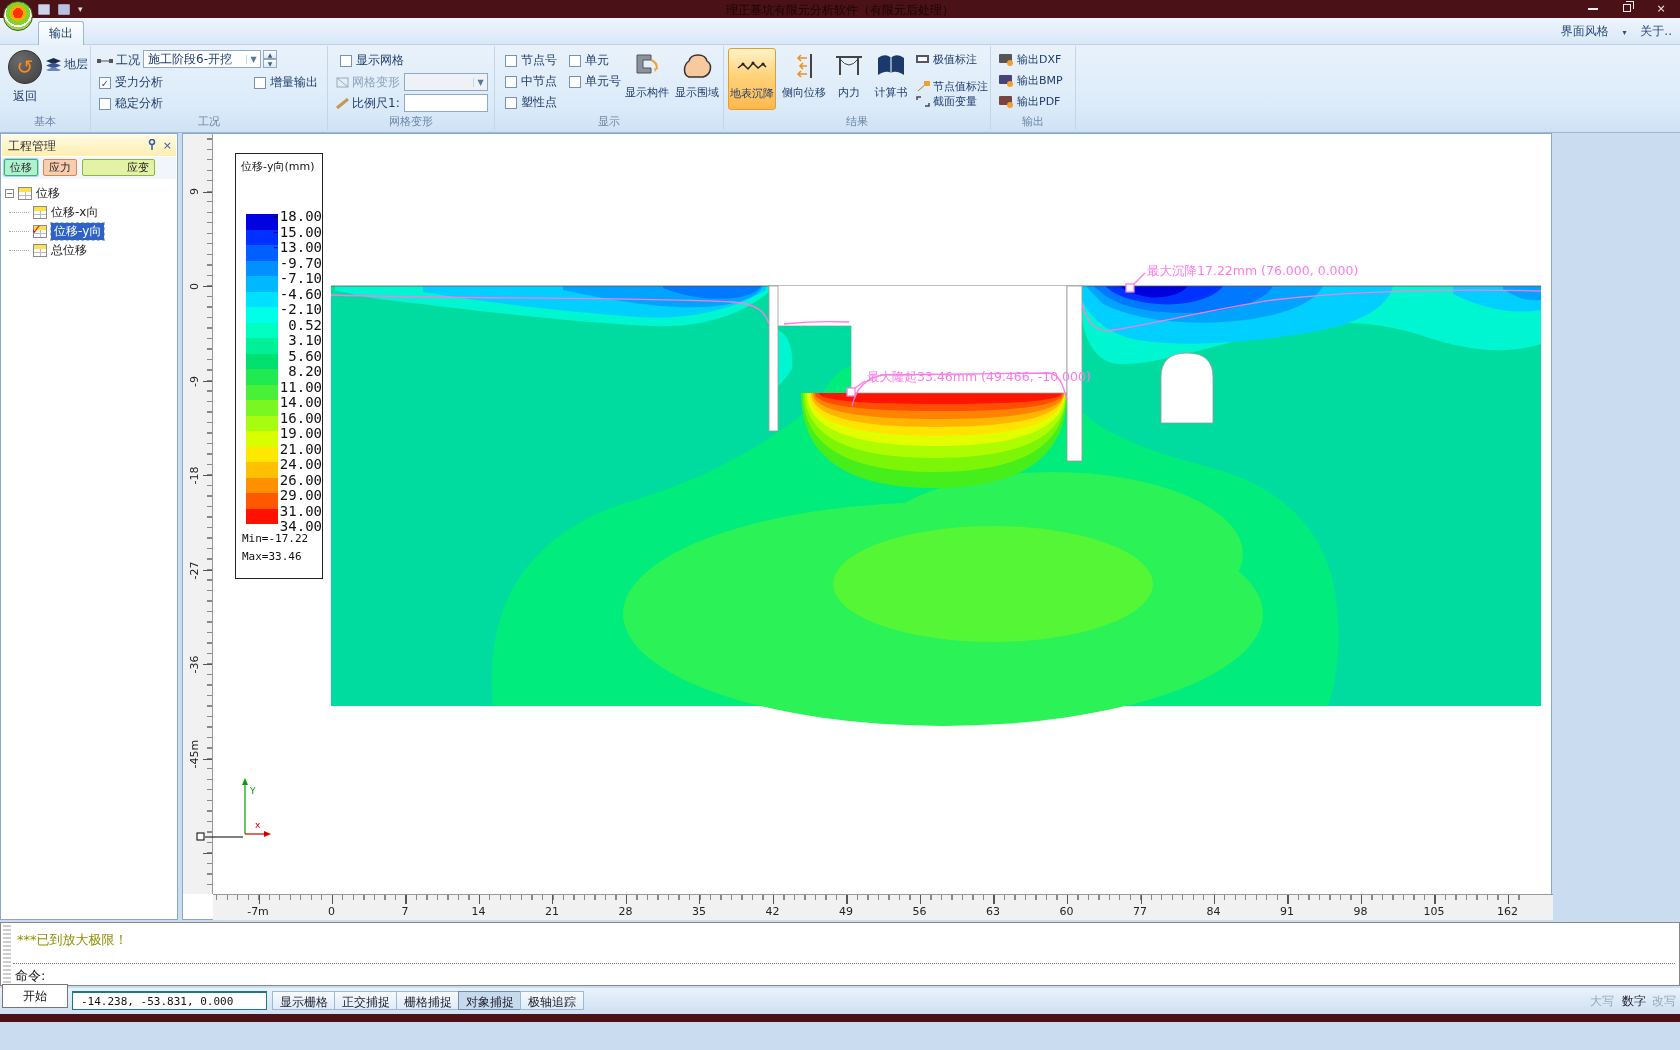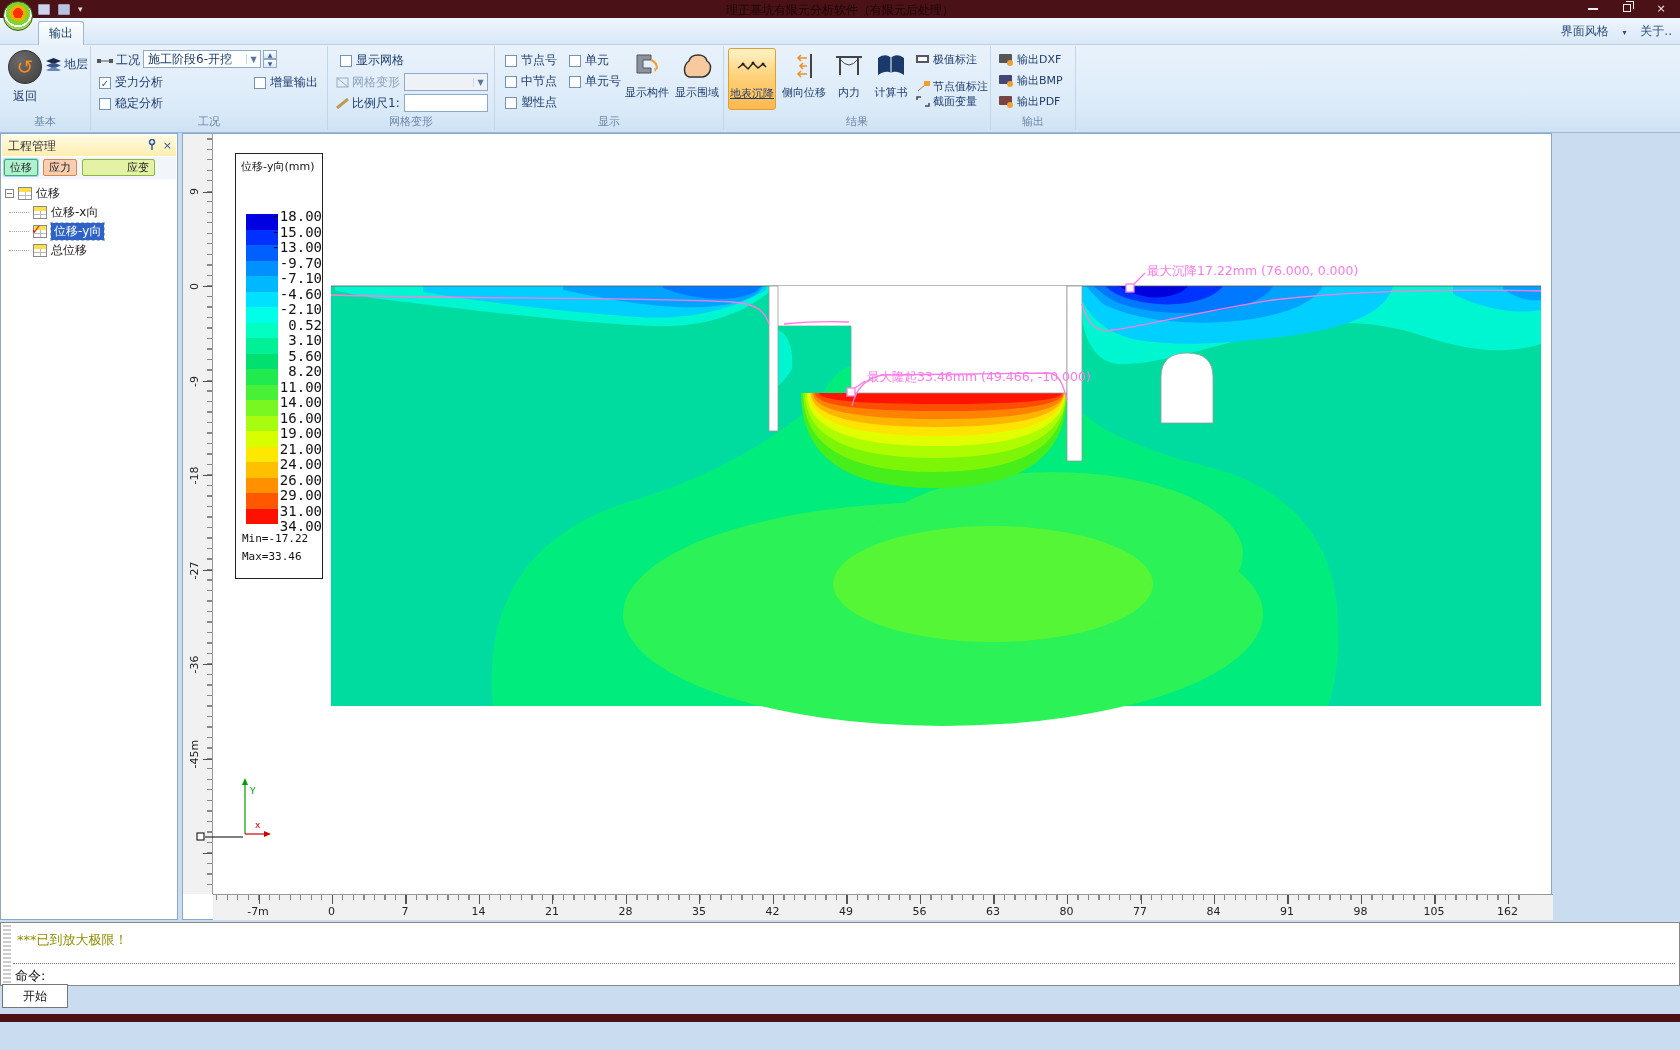--- a/index.html
+++ b/index.html
@@ -37,21 +37,21 @@
   .cb .box { width:12px; height:12px; background:#fff; border:1px solid #7593b5; font-size:10px; line-height:11px; text-align:center; color:#2f5a8f; }
   .combo { position:absolute; height:18px; background:#fff; border:1px solid #8fa9c6; display:flex; align-items:center; }
   .combo .cval { flex:1; padding-left:4px; font-size:12px; white-space:nowrap; overflow:hidden;}
   .combo .carr { width:14px; text-align:center; font-size:8px; color:#5a7698; border-left:1px solid #c8d6e6;}
   .combo.dis { background:#eef2f7; }
   .spin { position:absolute; width:14px; height:18px; display:flex; flex-direction:column; }
   .spin b { flex:1; border:1px solid #8fa9c6; background:linear-gradient(#fdfefe,#dce8f4); font-size:6px; line-height:7px; text-align:center; color:#44618a; font-weight:normal;}
   .bigbtn { position:absolute; top:2px; width:48px; height:62px; display:flex; flex-direction:column; align-items:center; border-radius:3px; padding-top:3px;}
   .bigbtn svg { flex:0 0 32px; }
   .bigbtn span { font-size:11px; margin-top:2px; white-space:nowrap;}
-  .bigbtn.active { background:linear-gradient(#fff3c8,#ffd27a 45%,#ffb84d); border:1px solid #e0a030;text-decoration:underline; }
+  .bigbtn.active { background:linear-gradient(#fff3c8,#ffd27a 45%,#ffb84d); border:1px solid #e0a030; }
   .smitem { position:absolute; display:flex; align-items:center; gap:3px; font-size:11px; white-space:nowrap;}
   #back-circle { position:absolute; left:8px; top:4px; width:34px; height:34px; border-radius:50%;
       background:radial-gradient(circle at 35% 30%,#6a6a6a,#3f3f3f); border:1px solid #333;
       color:#ff8c1a; font-size:20px; text-align:center; line-height:32px;}
   #back-label { position:absolute; left:6px; top:42px; width:38px; text-align:center; font-size:12px;}
   .ricon-lbl { position:absolute; display:flex; align-items:center; gap:3px; font-size:12px; white-space:nowrap;}
   .ricon-lbl.gray { color:#8da3bc; }
 
   
   #mdi { position:absolute; left:0; top:133px; width:1680px; height:917px; background:#c9dcf0; }
@@ -412,21 +412,21 @@
         <div class="hlab" style="left: 93.5px;">0</div>
         <div class="hlab" style="left: 167px;">7</div>
         <div class="hlab" style="left: 240.5px;">14</div>
         <div class="hlab" style="left: 314px;">21</div>
         <div class="hlab" style="left: 387.5px;">28</div>
         <div class="hlab" style="left: 461px;">35</div>
         <div class="hlab" style="left: 534.5px;">42</div>
         <div class="hlab" style="left: 608px;">49</div>
         <div class="hlab" style="left: 681.5px;">56</div>
         <div class="hlab" style="left: 755px;">63</div>
-        <div class="hlab" style="left: 828.5px;">80</div>
+        <div class="hlab" style="left: 828.5px;">60</div>
         <div class="hlab" style="left: 902px;">77</div>
         <div class="hlab" style="left: 975.5px;">84</div>
         <div class="hlab" style="left: 1049px;">91</div>
         <div class="hlab" style="left: 1122.5px;">98</div>
         <div class="hlab" style="left: 1196px;">105</div>
         <div class="hlab" style="left: 1269.5px;">162</div>
       </div>
 
     <svg id="plot" width="1370" height="760" viewBox="0 0 1370 760">
 
@@ -551,14 +551,25 @@
   </div>
 
   <div id="console">
     <div id="con-grip"></div>
     <div id="con-msg">***已到放大极限！</div>
     <div id="con-sep"></div>
     <div id="con-prompt">命令:</div>
   </div>
   <div id="start-tab">开始</div>
 
+  <div id="statusbar">
+    <div id="coordbox">-14.238, -53.831, 0.000</div>
+    <div class="snapbtn" style="left:272px;">显示栅格</div>
+    <div class="snapbtn" style="left:334px;">正交捕捉</div>
+    <div class="snapbtn" style="left:396px;">栅格捕捉</div>
+    <div class="snapbtn pressed" style="left:458px;">对象捕捉</div>
+    <div class="snapbtn" style="left:520px;">极轴追踪</div>
+    <div class="srt" style="right:66px;">大写</div>
+    <div class="srt on" style="right:34px;">数字</div>
+    <div class="srt" style="right:4px;">改写</div>
+  </div>
   <div id="bottomstrip"></div>
 </div>
 
 </body></html>

